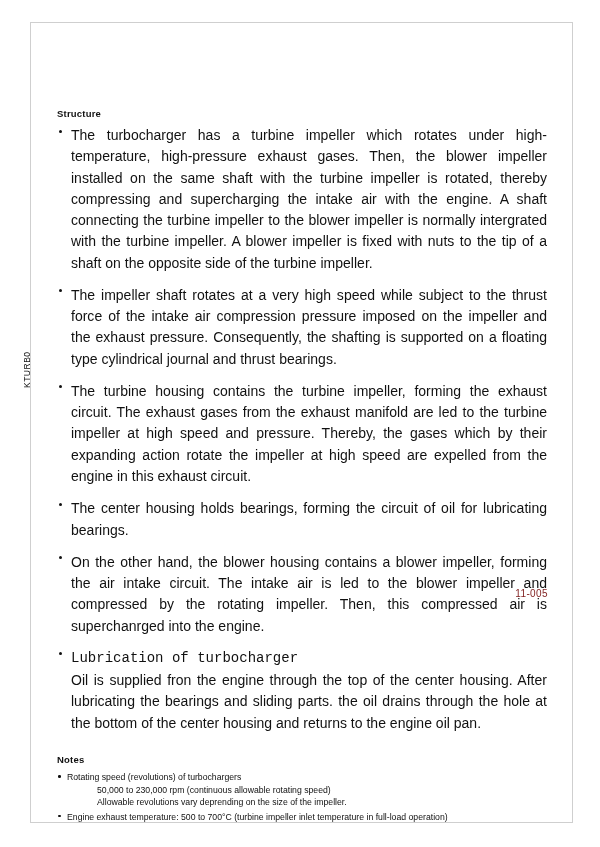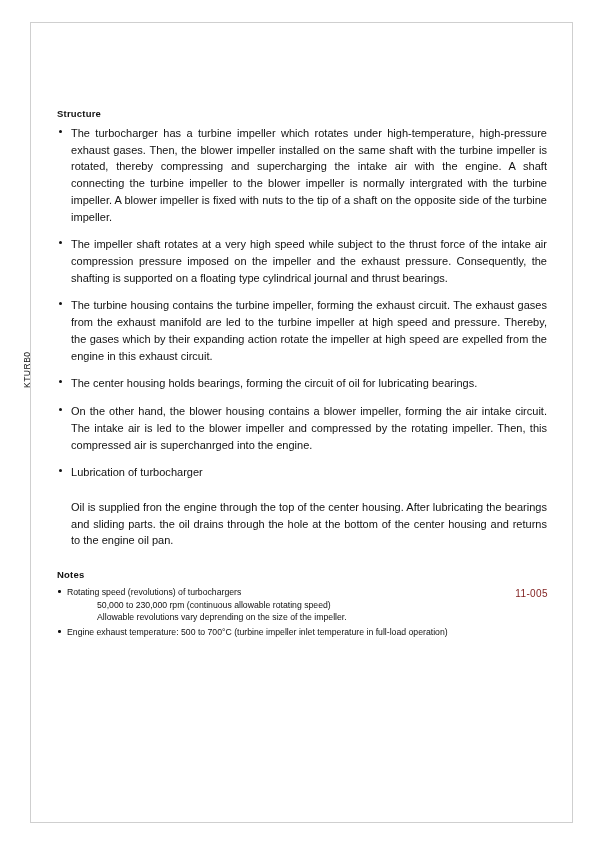--- a/index.html
+++ b/index.html
@@ -64,38 +64,39 @@
 
   ul.bullets {
     list-style: none;
     margin: 0;
     padding: 0;
   }
   ul.bullets > li {
     position: relative;
     padding-left: 14px;
     margin-bottom: 11px;
-    font-size: 11px;
+    font-size: 14px;
     line-height: 1.52;
     text-align: justify;
     letter-spacing: 0.01px;
   }
   ul.bullets > li:last-child { margin-bottom: 0; }
   ul.bullets > li .dot {
     position: absolute;
     left: 2px;
     top: 4.5px;
     width: 3px;
     height: 3px;
     border-radius: 50%;
     background: #111;
   }
   .sub-head {
     display: block;
-    margin-bottom: 18px;
+    margin-bottom: 1px;
+    font-family: Liberation Mono, monospace;
   }
   .sub-body {
     display: block;
     text-align: justify;
   }
 
   .notes-block {
     margin-top: 20px;
   }
   ul.notes-list {

